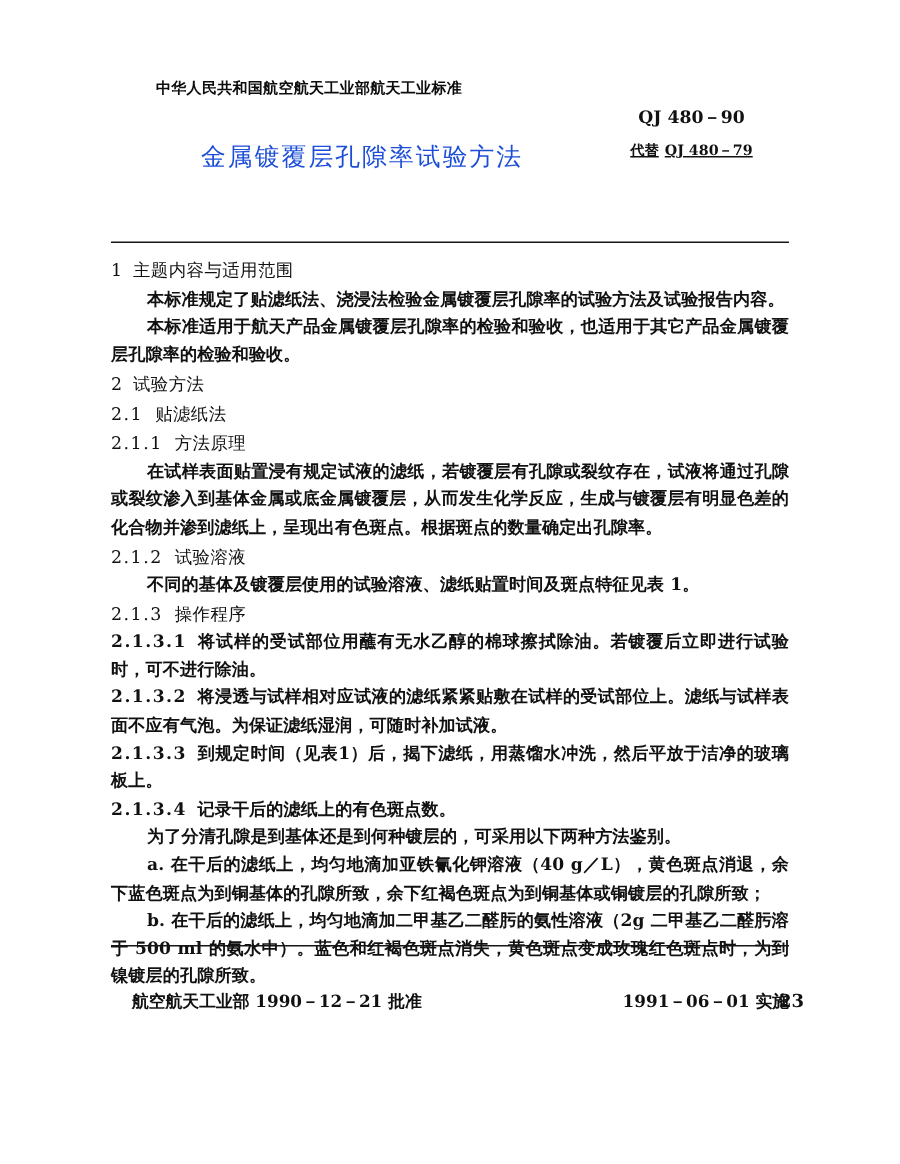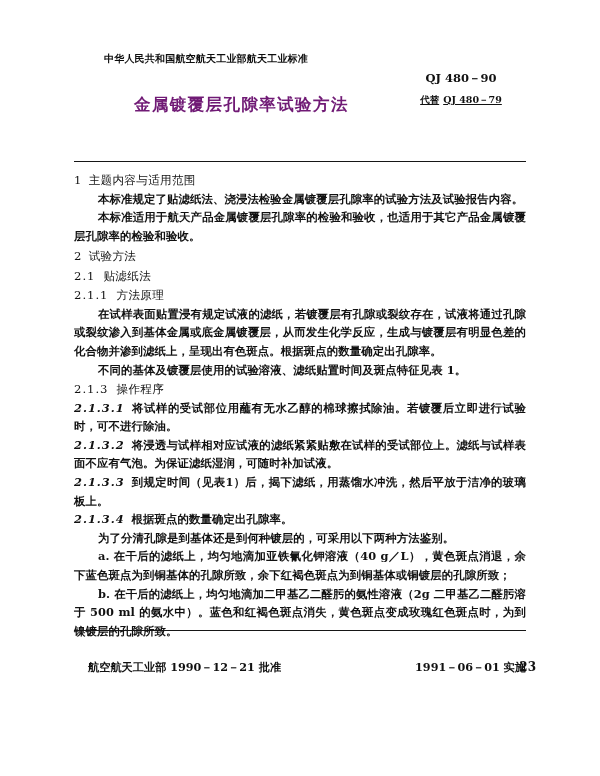--- a/index.html
+++ b/index.html
@@ -39,24 +39,24 @@
     font-weight: bold;
     letter-spacing: 0.2px;
     white-space: nowrap;
     color: #0d0d0d;
   }
   .doc-title {
     position: absolute;
     left: 60px;
     top: 48px;
     font-size: 16.5px;
-    font-weight: bold;
+    font-weight: normal;
     letter-spacing: 1.4px;
     white-space: nowrap;
-    color: #701a75;
+    color: #1d4ed8;
   }
   .std-no {
     position: absolute;
     right: 0px;
     top: 25px;
     width: 130px;
     text-align: center;
     font-size: 11.5px;
     font-weight: bold;
     white-space: nowrap;
@@ -131,21 +131,20 @@
     text-align: justify;
     text-justify: inter-ideograph;
     margin: 0;
     font-weight: bold;
     letter-spacing: 0.1px;
   }
   .clause .num {
     font-weight: bold;
     letter-spacing: 1px;
     margin-right: 7px;
-    font-style: italic;
   }
 
   .list-item {
     font-size: 11.4px;
     line-height: 18.6px;
     text-align: justify;
     text-justify: inter-ideograph;
     margin: 0;
     text-indent: 24px;
     font-weight: bold;
@@ -212,32 +211,33 @@
     <p class="para">本标准适用于航天产品金属镀覆层孔隙率的检验和验收，也适用于其它产品金属镀覆层孔隙率的检验和验收。</p>
 
     <div class="h-sec"><span class="num">2</span><span>试验方法</span></div>
 
     <div class="h-sub"><span class="num">2.1</span><span>贴滤纸法</span></div>
 
     <div class="h-sub"><span class="num">2.1.1</span><span>方法原理</span></div>
 
     <p class="para">在试样表面贴置浸有规定试液的滤纸，若镀覆层有孔隙或裂纹存在，试液将通过孔隙或裂纹渗入到基体金属或底金属镀覆层，从而发生化学反应，生成与镀覆层有明显色差的化合物并渗到滤纸上，呈现出有色斑点。根据斑点的数量确定出孔隙率。</p>
 
+    <div class="h-sub"><span class="num">2.1.2</span><span>试验溶液</span></div>
 
     <p class="para">不同的基体及镀覆层使用的试验溶液、滤纸贴置时间及斑点特征见表 1。</p>
 
     <div class="h-sub"><span class="num">2.1.3</span><span>操作程序</span></div>
 
     <p class="clause"><span class="num">2.1.3.1</span><span>将试样的受试部位用蘸有无水乙醇的棉球擦拭除油。若镀覆后立即进行试验时，可不进行除油。</span></p>
 
     <p class="clause"><span class="num">2.1.3.2</span><span>将浸透与试样相对应试液的滤纸紧紧贴敷在试样的受试部位上。滤纸与试样表面不应有气泡。为保证滤纸湿润，可随时补加试液。</span></p>
 
     <p class="clause"><span class="num">2.1.3.3</span><span>到规定时间（见表1）后，揭下滤纸，用蒸馏水冲洗，然后平放于洁净的玻璃板上。</span></p>
 
-    <p class="clause"><span class="num">2.1.3.4</span><span>根据斑点的数量确定出孔隙率。</span></p>
+    <p class="clause"><span class="num">2.1.3.4</span><span>记录干后的滤纸上的有色斑点数。</span></p>
 
     <p class="para">为了分清孔隙是到基体还是到何种镀层的，可采用以下两种方法鉴别。</p>
 
     <p class="list-item"><span class="lbl">a.</span><span>在干后的滤纸上，均匀地滴加亚铁氰化钾溶液（40 g／L），黄色斑点消退，余下蓝色斑点为到铜基体的孔隙所致，余下红褐色斑点为到铜基体或铜镀层的孔隙所致；</span></p>
 
     <p class="list-item"><span class="lbl">b.</span><span>在干后的滤纸上，均匀地滴加二甲基乙二醛肟的氨性溶液（2g 二甲基乙二醛肟溶于 500 ml 的氨水中）。蓝色和红褐色斑点消失，黄色斑点变成玫瑰红色斑点时，为到镍镀层的孔隙所致。</span></p>
 
   </div>
 
   <div class="rule rule-bottom"></div>

